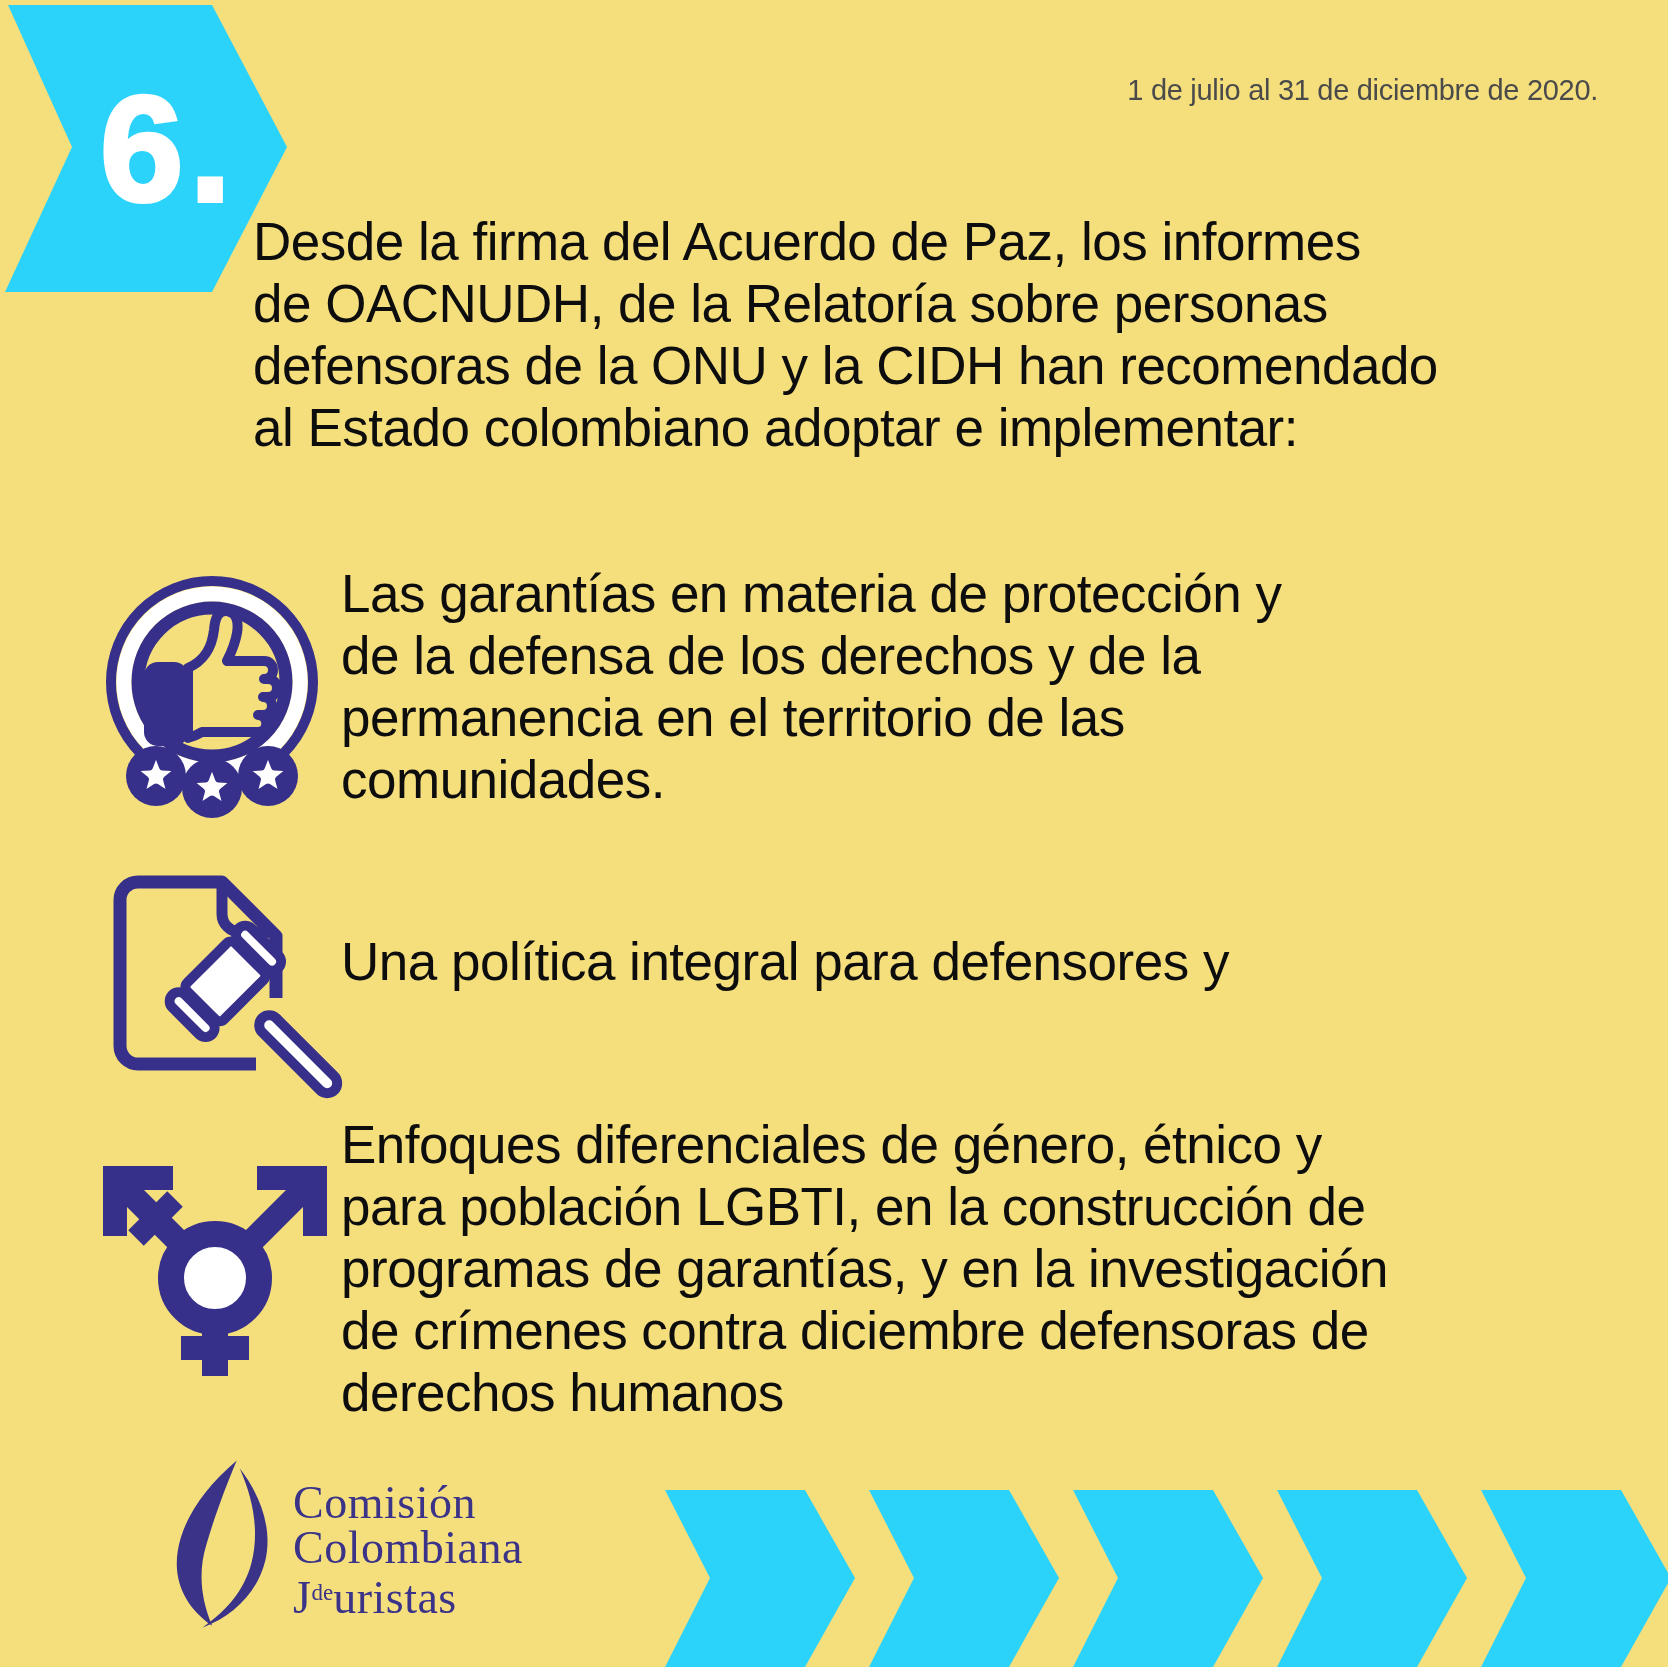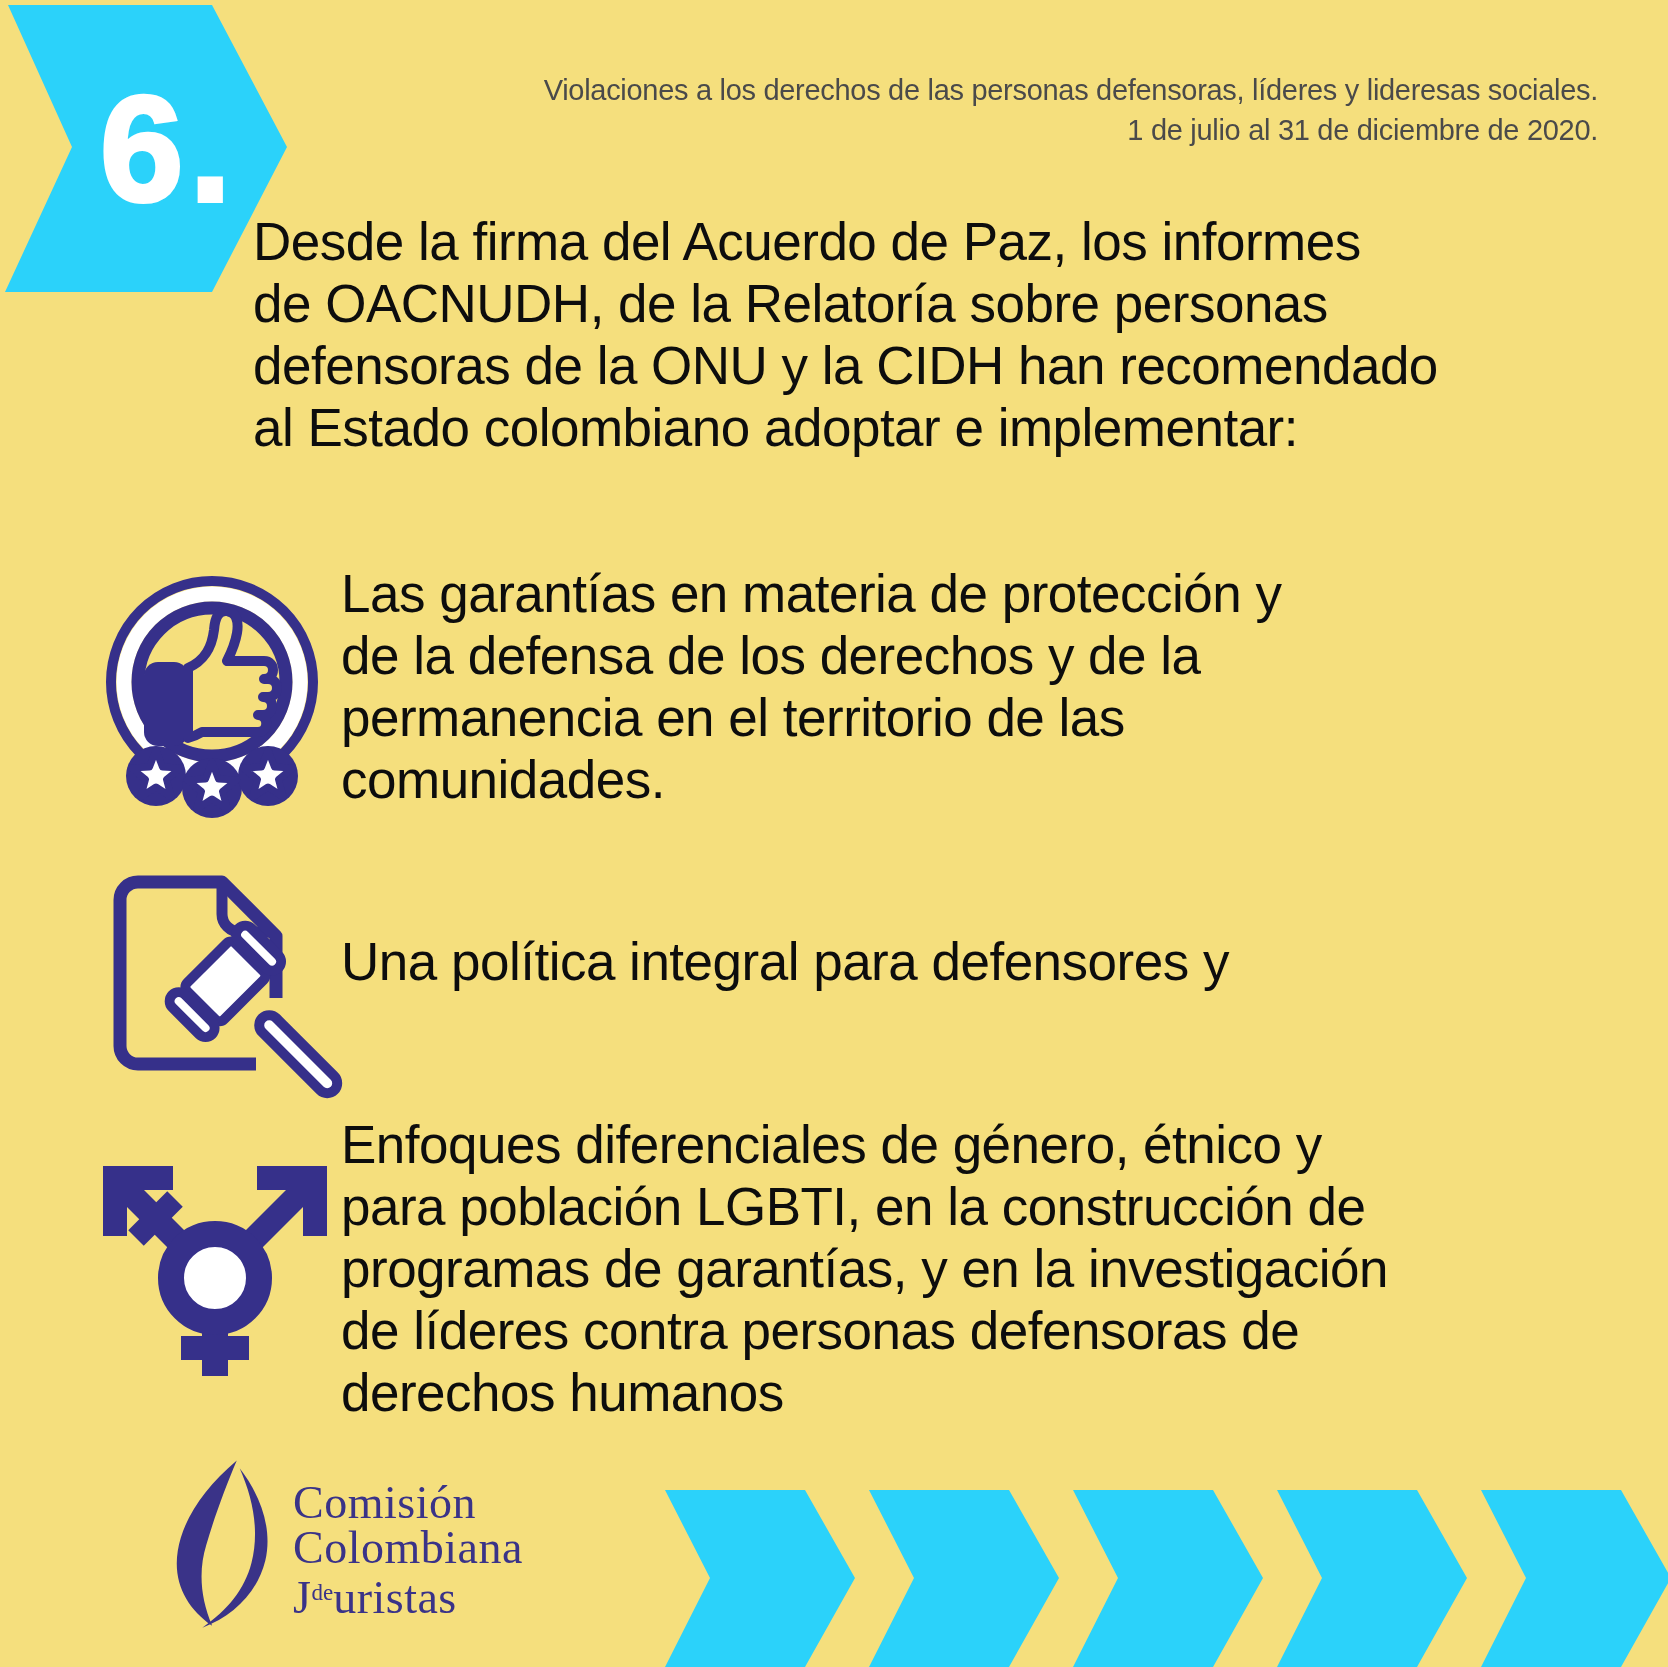--- a/index.html
+++ b/index.html
@@ -53,21 +53,20 @@
 <body>
 
 <div class="canvas">
 
   <svg class="big-chevron" width="290" height="292" viewBox="0 0 290 292">
     <polygon points="8,5 212,5 287,147 212,292 5,292 72,147" fill="#2BD2FA"></polygon>
   </svg>
   <div class="big-number">6.</div>
 
   <div class="header">
-    <div>Violaciones a los derechos de las personas defensoras, líderes y lideresas sociales.</div>
     <div>1 de julio al 31 de diciembre de 2020.</div>
   </div>
 
   <div class="para intro">
     <div>Desde la firma del Acuerdo de Paz, los informes</div>
     <div>de OACNUDH, de la Relatoría sobre personas</div>
     <div>defensoras de la ONU y la CIDH han recomendado</div>
     <div>al Estado colombiano adoptar e implementar:</div>
   </div>
 
@@ -120,21 +119,21 @@
       <path d="M41,82 L80,43" stroke-width="22"></path>
       <path d="M120,168 V220" stroke-width="26"></path>
       <path d="M86,192 H154" stroke-width="24"></path>
     </g>
     <circle cx="120" cy="122" r="44" fill="#FFFFFF" stroke="#36308A" stroke-width="26"></circle>
   </svg>
   <div class="para p-item3">
     <div>Enfoques diferenciales de género, étnico y</div>
     <div>para población LGBTI, en la construcción de</div>
     <div>programas de garantías, y en la investigación</div>
-    <div>de líderes contra personas defensoras de</div>
+    <div>de crímenes contra diciembre defensoras de</div>
     <div>derechos humanos</div>
   </div>
 
   <div class="logo">
     <svg width="118" height="178" viewBox="0 0 120 180">
       <path fill="#3A3388" d="M75,0 C42,28 20,60 15,92 C10,124 24,150 50,168 C38,140 36,112 44,86 C52,58 64,26 75,0 Z"></path>
       <path fill="#3A3388" d="M78,8 C92,40 98,72 90,104 C83,131 66,152 40,170 C72,158 96,134 104,102 C112,68 98,34 78,8 Z"></path>
     </svg>
     <div class="logo-text">
       <div>Comisión</div>

